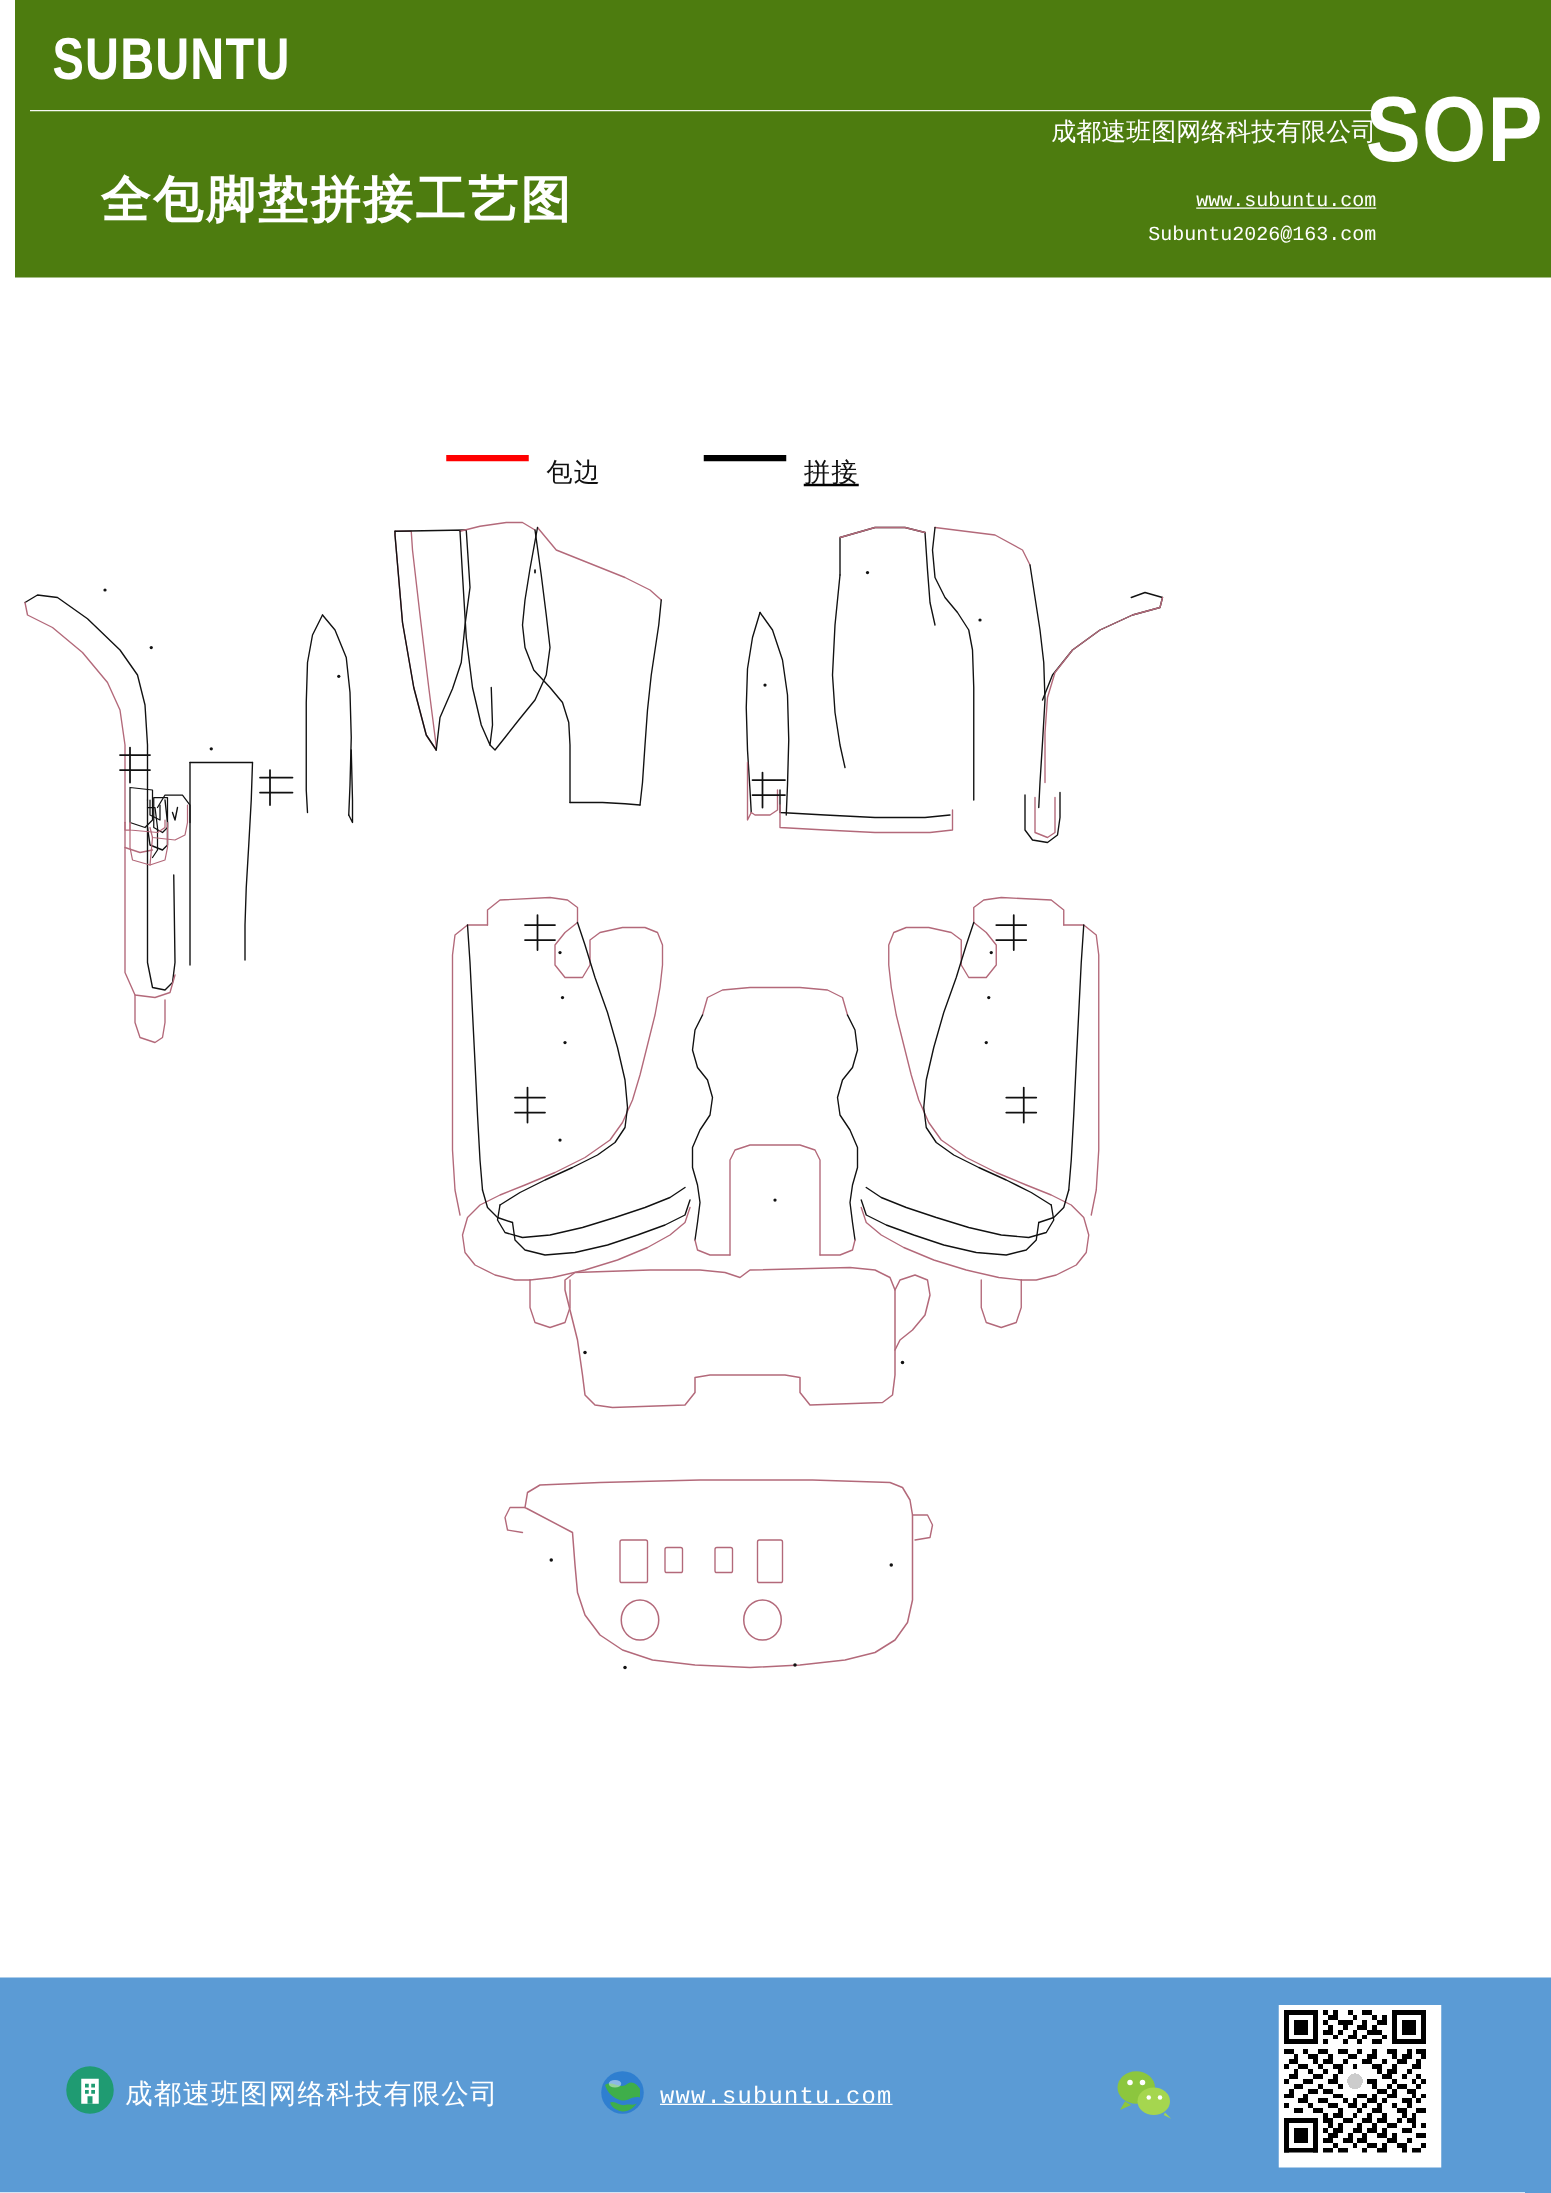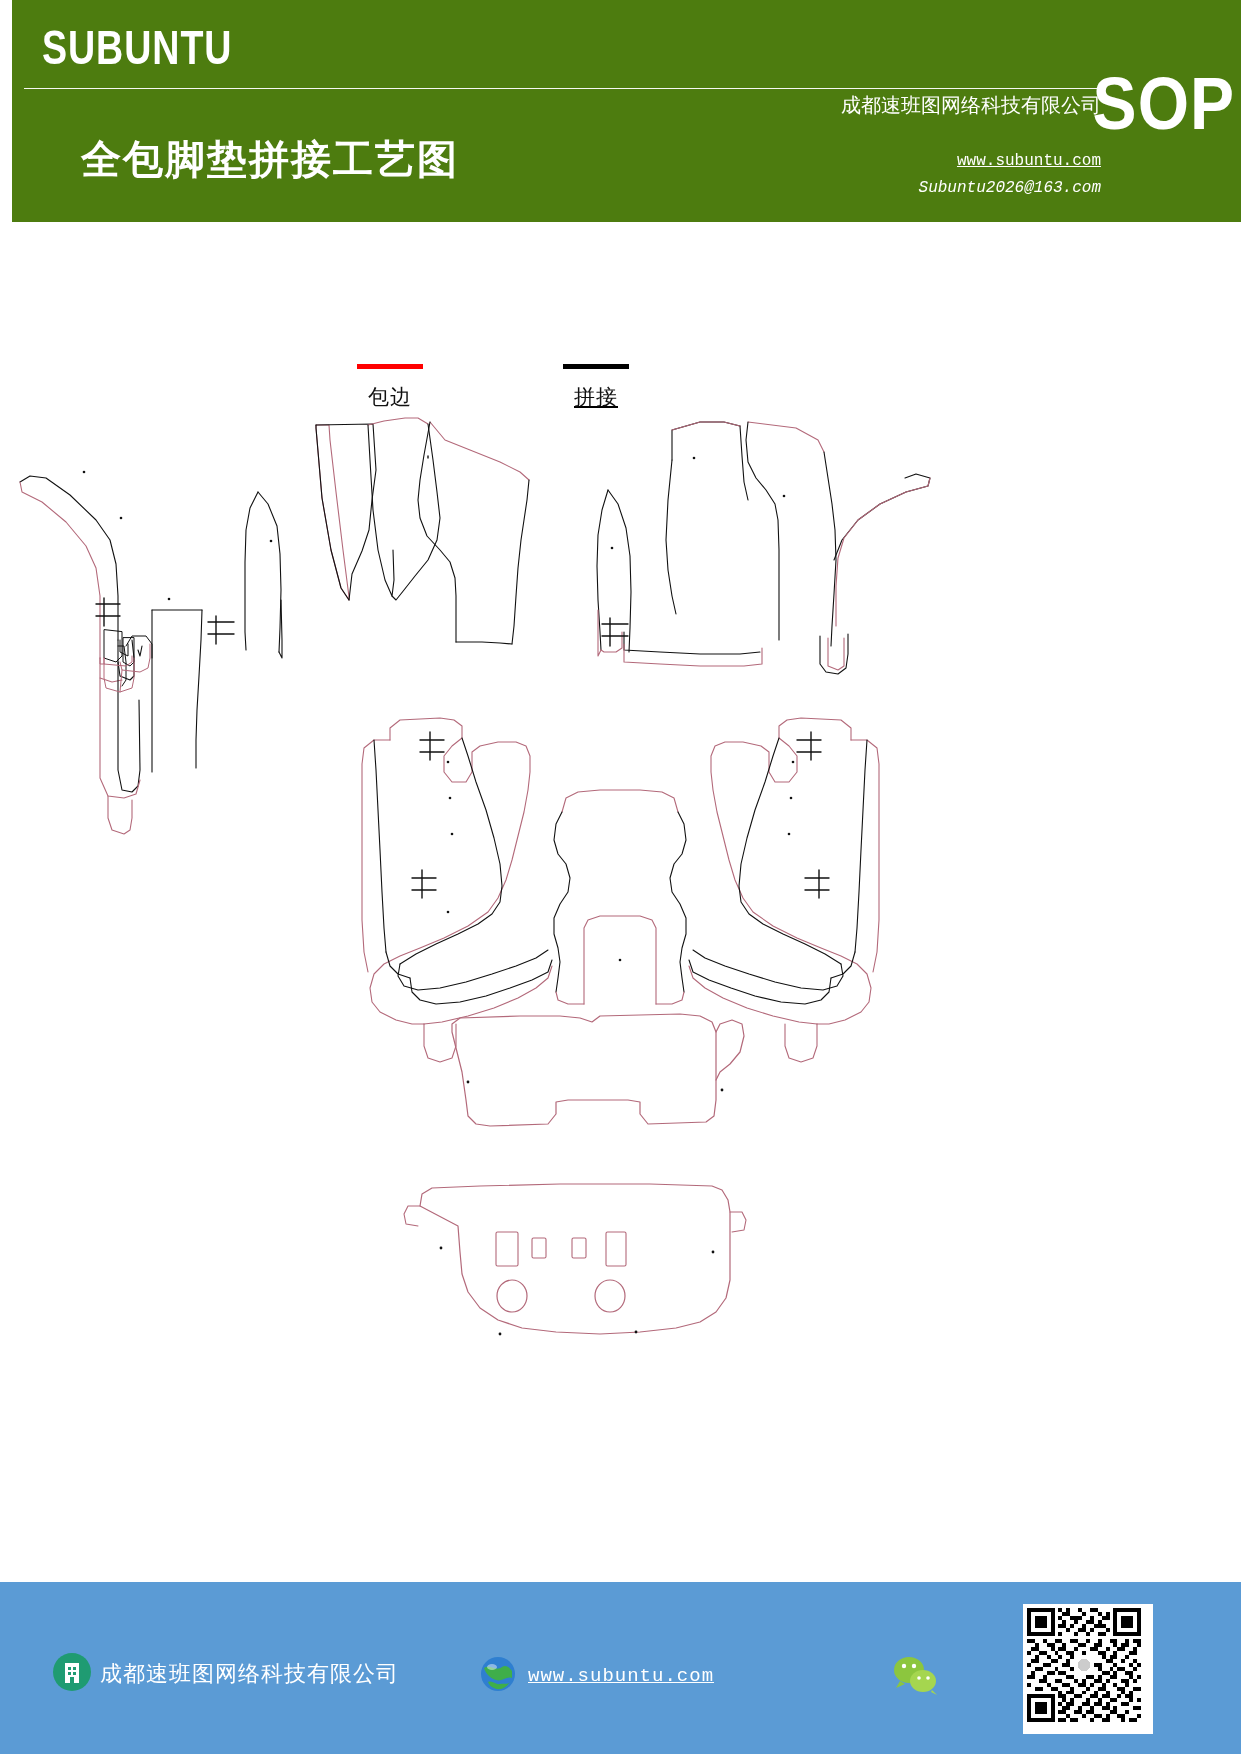--- a/index.html
+++ b/index.html
@@ -88,21 +88,20 @@
     white-space: nowrap;
   }
   .mail-header {
     position: absolute;
     right: 152px;
     top: 179px;
     font-family: "Liberation Mono", "DejaVu Sans Mono", monospace;
     font-size: 16px;
     color: #ffffff;
     white-space: nowrap;
-    font-style: italic;
   }
 
   
   .info-table {
     position: absolute;
     left: 2px;
     top: 228px;
     width: 1235px;
     border-collapse: collapse;
     table-layout: fixed;
@@ -127,23 +126,21 @@
   .legend {
     position: absolute;
     left: 0;
     top: 358px;
     width: 1241px;
     height: 40px;
   }
   .legend-item {
     position: absolute;
     display: flex;
-    align-items: center;
     gap: 14px;
-    flex-direction: column;
   }
   .legend-item.one { left: 357px; top: 6px; }
   .legend-item.two { left: 563px; top: 6px; text-decoration: underline; }
   .swatch {
     display: block;
     width: 66px;
     height: 5px;
   }
   .swatch.red { background: #ff0000; }
   .swatch.black { background: #000000; }

